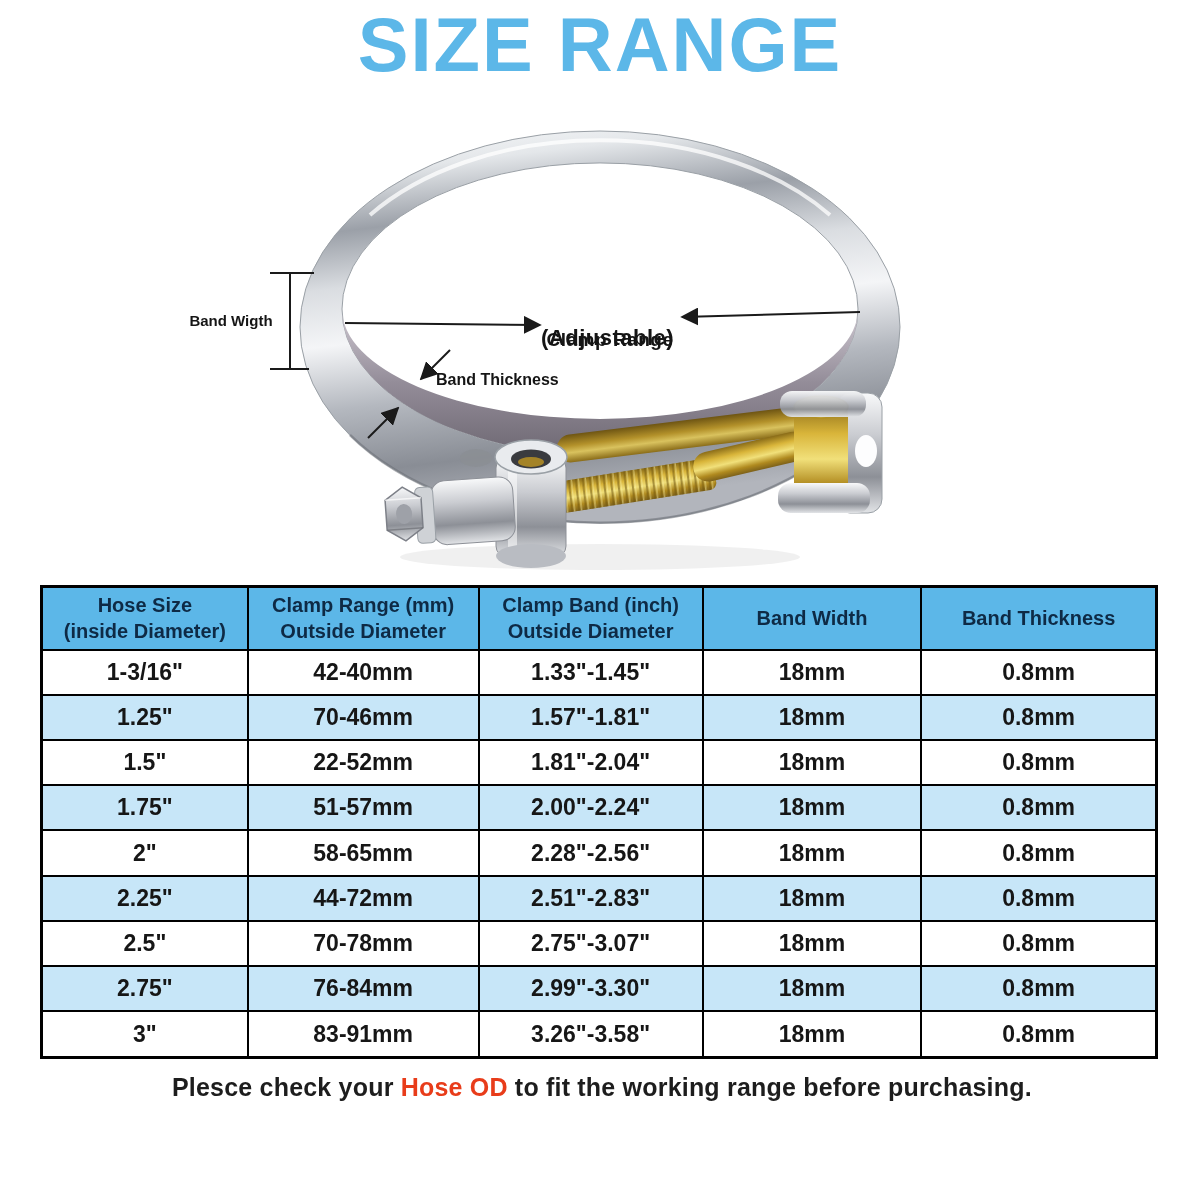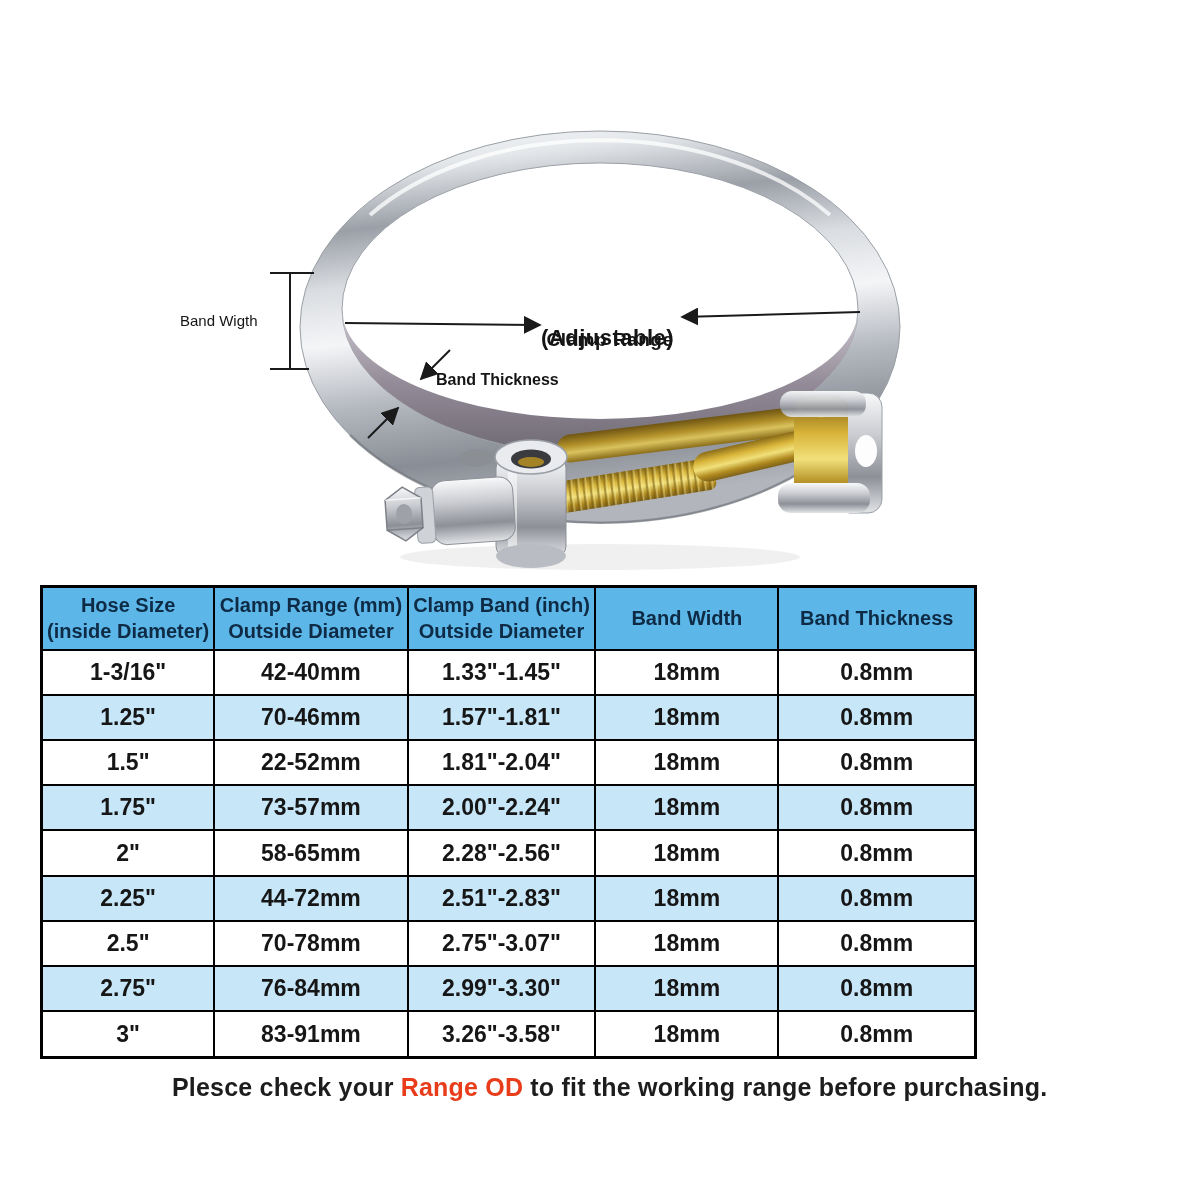--- a/index.html
+++ b/index.html
@@ -16,25 +16,25 @@
     font-family:"Liberation Sans", sans-serif;color:var(--c-ink);
   }
   .title{
     position:absolute;top:2px;left:0;width:100%;text-align:center;
     font-size:76px;font-weight:bold;letter-spacing:2px;color:var(--c-blue);
     line-height:86px;
   }
   .fig{position:absolute;left:0;top:105px;width:1200px;height:470px;}
   .fig svg{position:absolute;left:0;top:0;}
   .fig-label{position:absolute;color:#151515;white-space:nowrap;}
-  .lbl-bandwidth{left:180px;top:207px;width:102px;text-align:left;font-size:15px;font-weight:400;}
+  .lbl-bandwidth{left:180px;top:207px;width:102px;text-align:center;font-size:15px;font-weight:700;}
   .lbl-clamprange{left:538px;top:188px;width:144px;text-align:center;font-size:19px;font-weight:700;letter-spacing:.5px;margin-top:36px;}
   .lbl-adjustable{left:541px;top:220px;width:140px;font-size:22px;font-weight:700;letter-spacing:.5px;}
   .lbl-thickness{left:436px;top:266px;font-size:16px;font-weight:600;}
-  .tablewrap{position:absolute;left:40px;top:585px;width:937px;height:474px;}
+  .tablewrap{position:absolute;left:40px;top:585px;width:1118px;height:474px;}
   table.spec{
     width:100%;height:100%;border-collapse:collapse;table-layout:fixed;
     border:3px solid #000;
   }
   table.spec th, table.spec td{
     border:2px solid #000;text-align:center;vertical-align:middle;
     font-family:"Liberation Sans", sans-serif;
   }
   table.spec th{
     background:var(--c-blue);color:var(--c-headtext);
@@ -47,20 +47,21 @@
   .footer-line{position:absolute;font-size:25px;font-weight:600;letter-spacing:.2px;color:var(--c-ink);white-space:nowrap;}
   .footer-line .em{color:var(--c-red);}
   .fl1{left:172px;top:1073px;}
   .fl2{left:147px;top:1120px;}
 </style>
 </head>
 <body>
 
 <div class="page">
 
+  <h1 class="title">SIZE RANGE</h1>
 
   <div class="fig">
     <svg width="1200" height="470" viewBox="0 0 1200 470">
       <defs>
         <linearGradient id="bandGrad" x1="0" y1="0" x2="0.18" y2="1">
           <stop offset="0" stop-color="#fcfdfe"></stop>
           <stop offset="0.12" stop-color="#e4e7ea"></stop>
           <stop offset="0.26" stop-color="#9ba0a8"></stop>
           <stop offset="0.40" stop-color="#dadde1"></stop>
           <stop offset="0.54" stop-color="#f4f5f7"></stop>
@@ -229,21 +230,21 @@
         </tr>
         <tr>
           <td>1.5"</td>
           <td>22-52mm</td>
           <td>1.81"-2.04"</td>
           <td>18mm</td>
           <td>0.8mm</td>
         </tr>
         <tr class="alt">
           <td>1.75"</td>
-          <td>73-57mm</td>
+          <td>51-57mm</td>
           <td>2.00"-2.24"</td>
           <td>18mm</td>
           <td>0.8mm</td>
         </tr>
         <tr>
           <td>2"</td>
           <td>58-65mm</td>
           <td>2.28"-2.56"</td>
           <td>18mm</td>
           <td>0.8mm</td>
@@ -273,15 +274,15 @@
           <td>3"</td>
           <td>83-91mm</td>
           <td>3.26"-3.58"</td>
           <td>18mm</td>
           <td>0.8mm</td>
         </tr>
       </tbody>
     </table>
   </div>
 
-  <div class="footer-line fl1"><span>Plesce check your </span><span class="em">Range OD</span><span> to fit the working range before purchasing.</span></div>
+  <div class="footer-line fl1"><span>Plesce check your </span><span class="em">Hose OD</span><span> to fit the working range before purchasing.</span></div>
 
 </div>
 
 </body></html>

